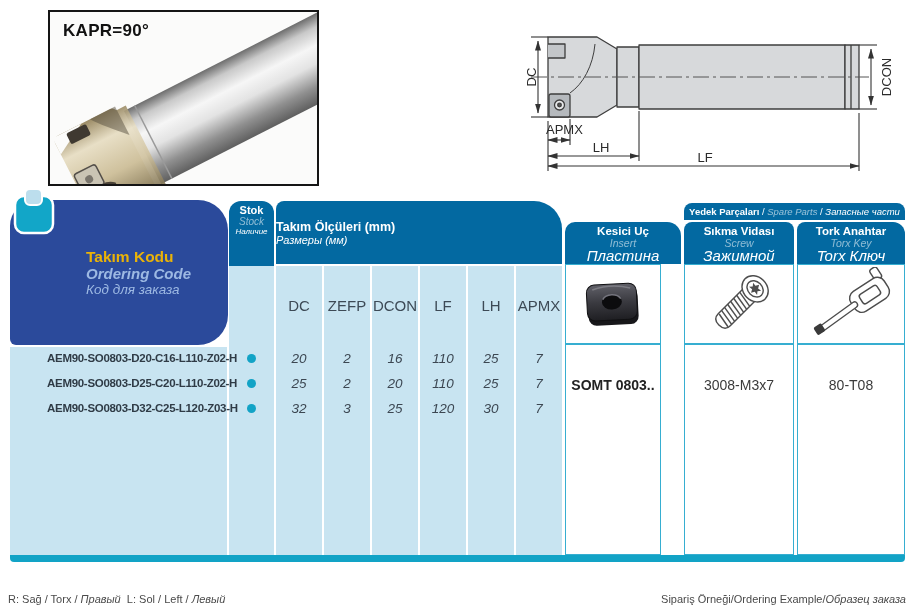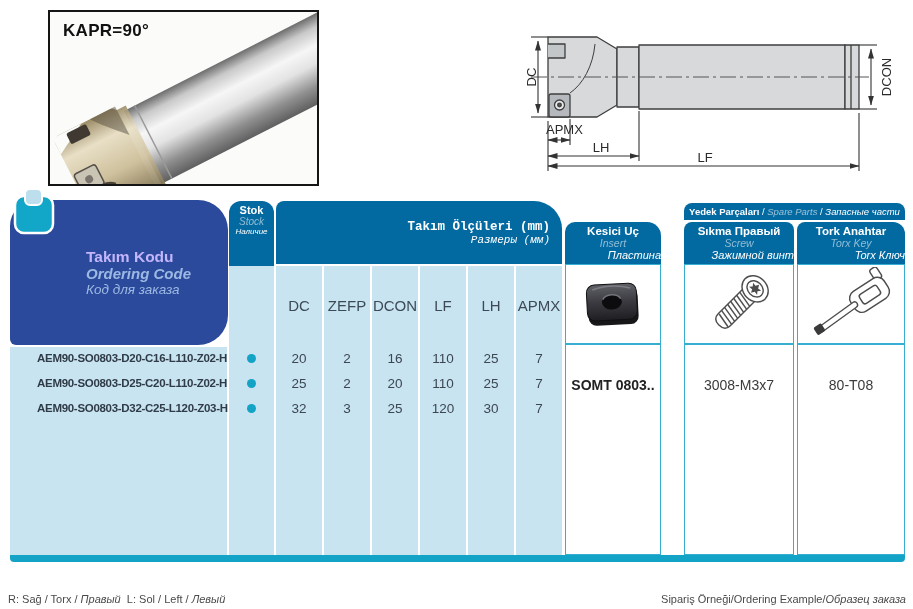--- a/index.html
+++ b/index.html
@@ -13,68 +13,68 @@
   .kapr{position:absolute;left:13px;top:9px;font-weight:bold;font-size:17px;color:#111;letter-spacing:.3px;}
 
   
   .drawing{position:absolute;left:525px;top:14px;width:385px;height:172px;}
   .dlab{font-size:13px;fill:#2b2b2b;font-family:"Liberation Sans",sans-serif;}
 
   
   .dark-panel{position:absolute;left:10px;top:200px;width:218px;height:145px;background:#2b4a9b;
               border-radius:26px 30px 30px 6px;}
   .dp-text{position:absolute;left:76px;top:48px;}
-  .dp-tr{font-size:15.5px;font-weight:bold;color:#c4b5fd;line-height:17px;}
+  .dp-tr{font-size:15.5px;font-weight:bold;color:#eab308;line-height:17px;}
   .dp-en{font-size:15px;font-weight:bold;font-style:italic;color:#9db9e3;line-height:17px;}
   .dp-ru{font-size:13.5px;font-style:italic;color:#9db9e3;line-height:16px;}
 
   .thead{position:absolute;background:#0369a1;color:#fff;text-align:center;box-sizing:border-box;}
   .thead .tr{font-weight:bold;}
   .thead .en{font-style:italic;color:rgba(255,255,255,.55);}
   .thead .ru{font-style:italic;}
 
   .stock-head{left:229px;top:201px;width:45px;height:81px;border-radius:12px 12px 0 0;padding-top:3px;}
   .stock-head .tr{font-size:11px;line-height:12px;}
   .stock-head .en{font-size:10px;line-height:11px;}
   .stock-head .ru{font-size:8px;line-height:10px;}
 
   .dim-band{left:276px;top:201px;width:286px;height:63px;border-radius:8px 28px 0 0;
-            text-align:right;padding:19px 12px 0 0;font-family:Liberation Mono, monospace;}
+            text-align:left;padding:19px 12px 0 0;}
   .dim-band .tr{font-size:12.5px;line-height:14px;}
   .dim-band .en{font-size:11.5px;line-height:12.5px;}
   .dim-band .ru{font-size:11px;line-height:12px;}
 
   .yedek-band{left:684px;top:203px;width:221px;height:17px;line-height:17px;font-size:9.5px;
               border-radius:8px 8px 0 0;}
   .yedek-band .tr{font-weight:bold;}
   .yedek-band .en{font-style:italic;color:rgba(255,255,255,.6);}
   .yedek-band .ru{font-style:italic;}
 
   .sub-head{top:222px;height:42px;padding-top:3px;}
   .sub-head .tr{font-size:11.5px;line-height:13px;}
   .sub-head .en{font-size:10.5px;line-height:11.5px;}
-  .sub-head .ru{font-size:11px;line-height:11px;text-align:right;}
-  .kesici-head{left:565px;width:96px;border-radius:10px 14px 0 0;}
+  .sub-head .ru{font-size:15px;line-height:11px;}
+  .kesici-head{left:565px;width:116px;border-radius:10px 14px 0 0;}
   .screw-head{left:684px;width:110px;border-radius:8px 8px 0 0;}
   .torx-head{left:797px;width:108px;border-radius:8px 12px 0 0;}
 
   
   .lb{position:absolute;top:266px;height:289px;width:46px;background:#c8e4f1;}
   .lb-code{position:absolute;left:10px;top:347px;width:217px;height:208px;background:#c8e4f1;}
   .lb-stock{left:229px;width:45px;}
   .x0{left:276px;}.x1{left:324px;}.x2{left:372px;}.x3{left:420px;}.x4{left:468px;}.x5{left:516px;}
 
   .hcell{position:absolute;top:266px;width:46px;height:78px;display:flex;align-items:center;
          justify-content:center;font-size:15px;color:#3d4a56;}
 
   
   .y0{top:346px;}.y1{top:371px;}.y2{top:396px;}
   .rc{position:absolute;width:46px;height:25px;line-height:25px;text-align:center;
-      font-size:13.5px;color:#3c4752;}
-  .code-cell{position:absolute;left:14px;width:217px;height:25px;line-height:25px;
+      font-size:13.5px;color:#3c4752;font-style:italic;}
+  .code-cell{position:absolute;left:24px;width:217px;height:25px;line-height:25px;
              padding-left:23px;box-sizing:border-box;font-size:11.5px;font-weight:bold;
              letter-spacing:-0.3px;color:#2f3b46;}
   .dot-cell{position:absolute;left:229px;width:45px;height:25px;display:flex;
             align-items:center;justify-content:center;}
   .dot{width:9px;height:9px;border-radius:50%;background:#12a3c6;}
 
   
   .wbody{position:absolute;top:264px;height:291px;background:#fff;
          border:1.5px solid #36aed1;box-sizing:border-box;}
   .w-insert{left:565px;width:96px;}
@@ -207,21 +207,21 @@
     <span class="tr">Yedek Parçaları</span><span> / </span><span class="en">Spare Parts</span><span> / </span><span class="ru">Запасные части</span>
   </div>
 
   <div class="thead sub-head kesici-head">
     <div class="tr">Kesici Uç</div>
     <div class="en">Insert</div>
     <div class="ru">Пластина</div>
   </div>
 
   <div class="thead sub-head screw-head">
-    <div class="tr">Sıkma Правый</div>
+    <div class="tr">Sıkma Vidası</div>
     <div class="en">Screw</div>
     <div class="ru">Зажимной винт</div>
   </div>
 
   <div class="thead sub-head torx-head">
     <div class="tr">Tork Anahtar</div>
     <div class="en">Torx Key</div>
     <div class="ru">Torx Ключ</div>
   </div>
 

